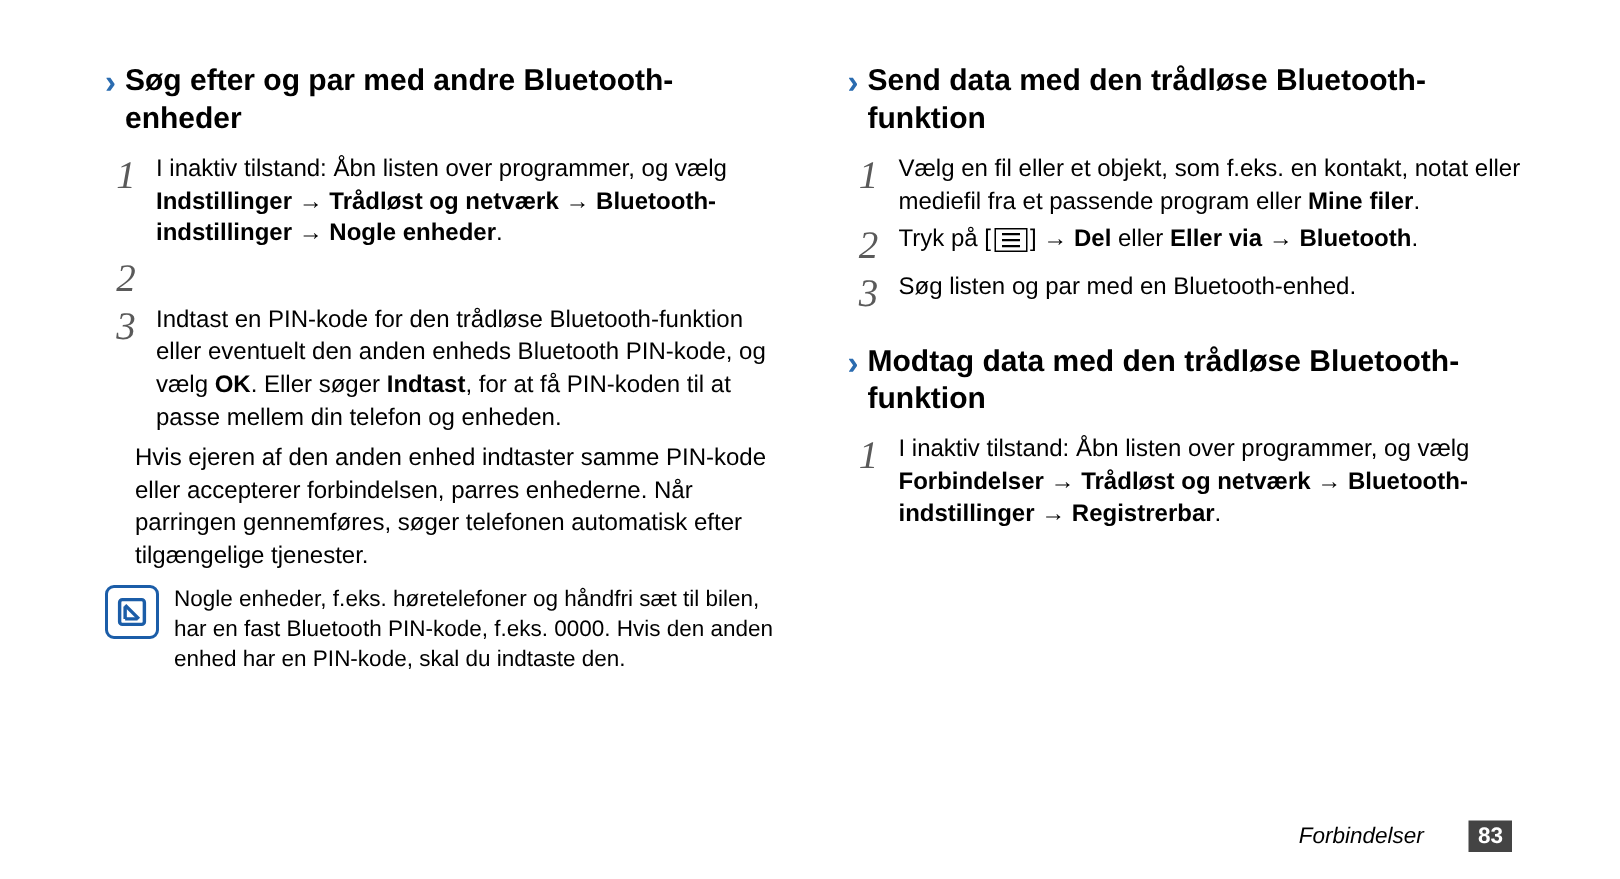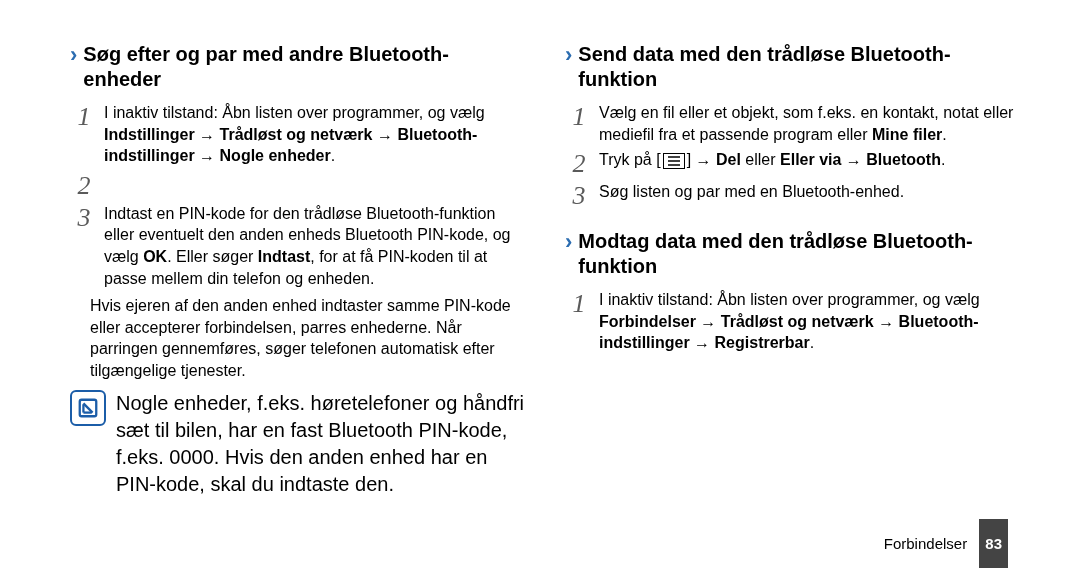--- a/index.html
+++ b/index.html
@@ -55,21 +55,21 @@
   .step .txt b { font-weight: bold; }
   .para {
     font-size: 16px;
     line-height: 1.35;
     margin: 6px 0 6px 20px;
   }
   .note {
     display: flex;
     align-items: flex-start;
     margin: 8px 0 0 0;
-    font-size: 20px;
+    font-size: 15px;
     line-height: 1.35;
   }
   .note-icon {
     width: 36px; height: 36px;
     border: 2px solid #1b5da8;
     border-radius: 6px;
     color: #1b5da8;
     display: flex;
     align-items: center;
     justify-content: center;
@@ -87,25 +87,25 @@
     line-height: 0;
     margin: 0 2px;
   }
   .menu-icon svg { width: 14px; height: 12px; }
   .footer {
     position: absolute;
     bottom: 18px;
     right: 72px;
     font-size: 15px;
   }
-  .footer .label { margin-right: 8px; }
+  .footer .label { font-style: italic; margin-right: 26px; }
   .footer .pg {
     background: #444;
     color: #fff;
-    padding: 16px 6px;
+    padding: 2px 6px;
     font-weight: bold;
     font-style: normal;
     display: inline-block;
   }
 </style>
 </head>
 <body>
 
 <div class="columns">
 

